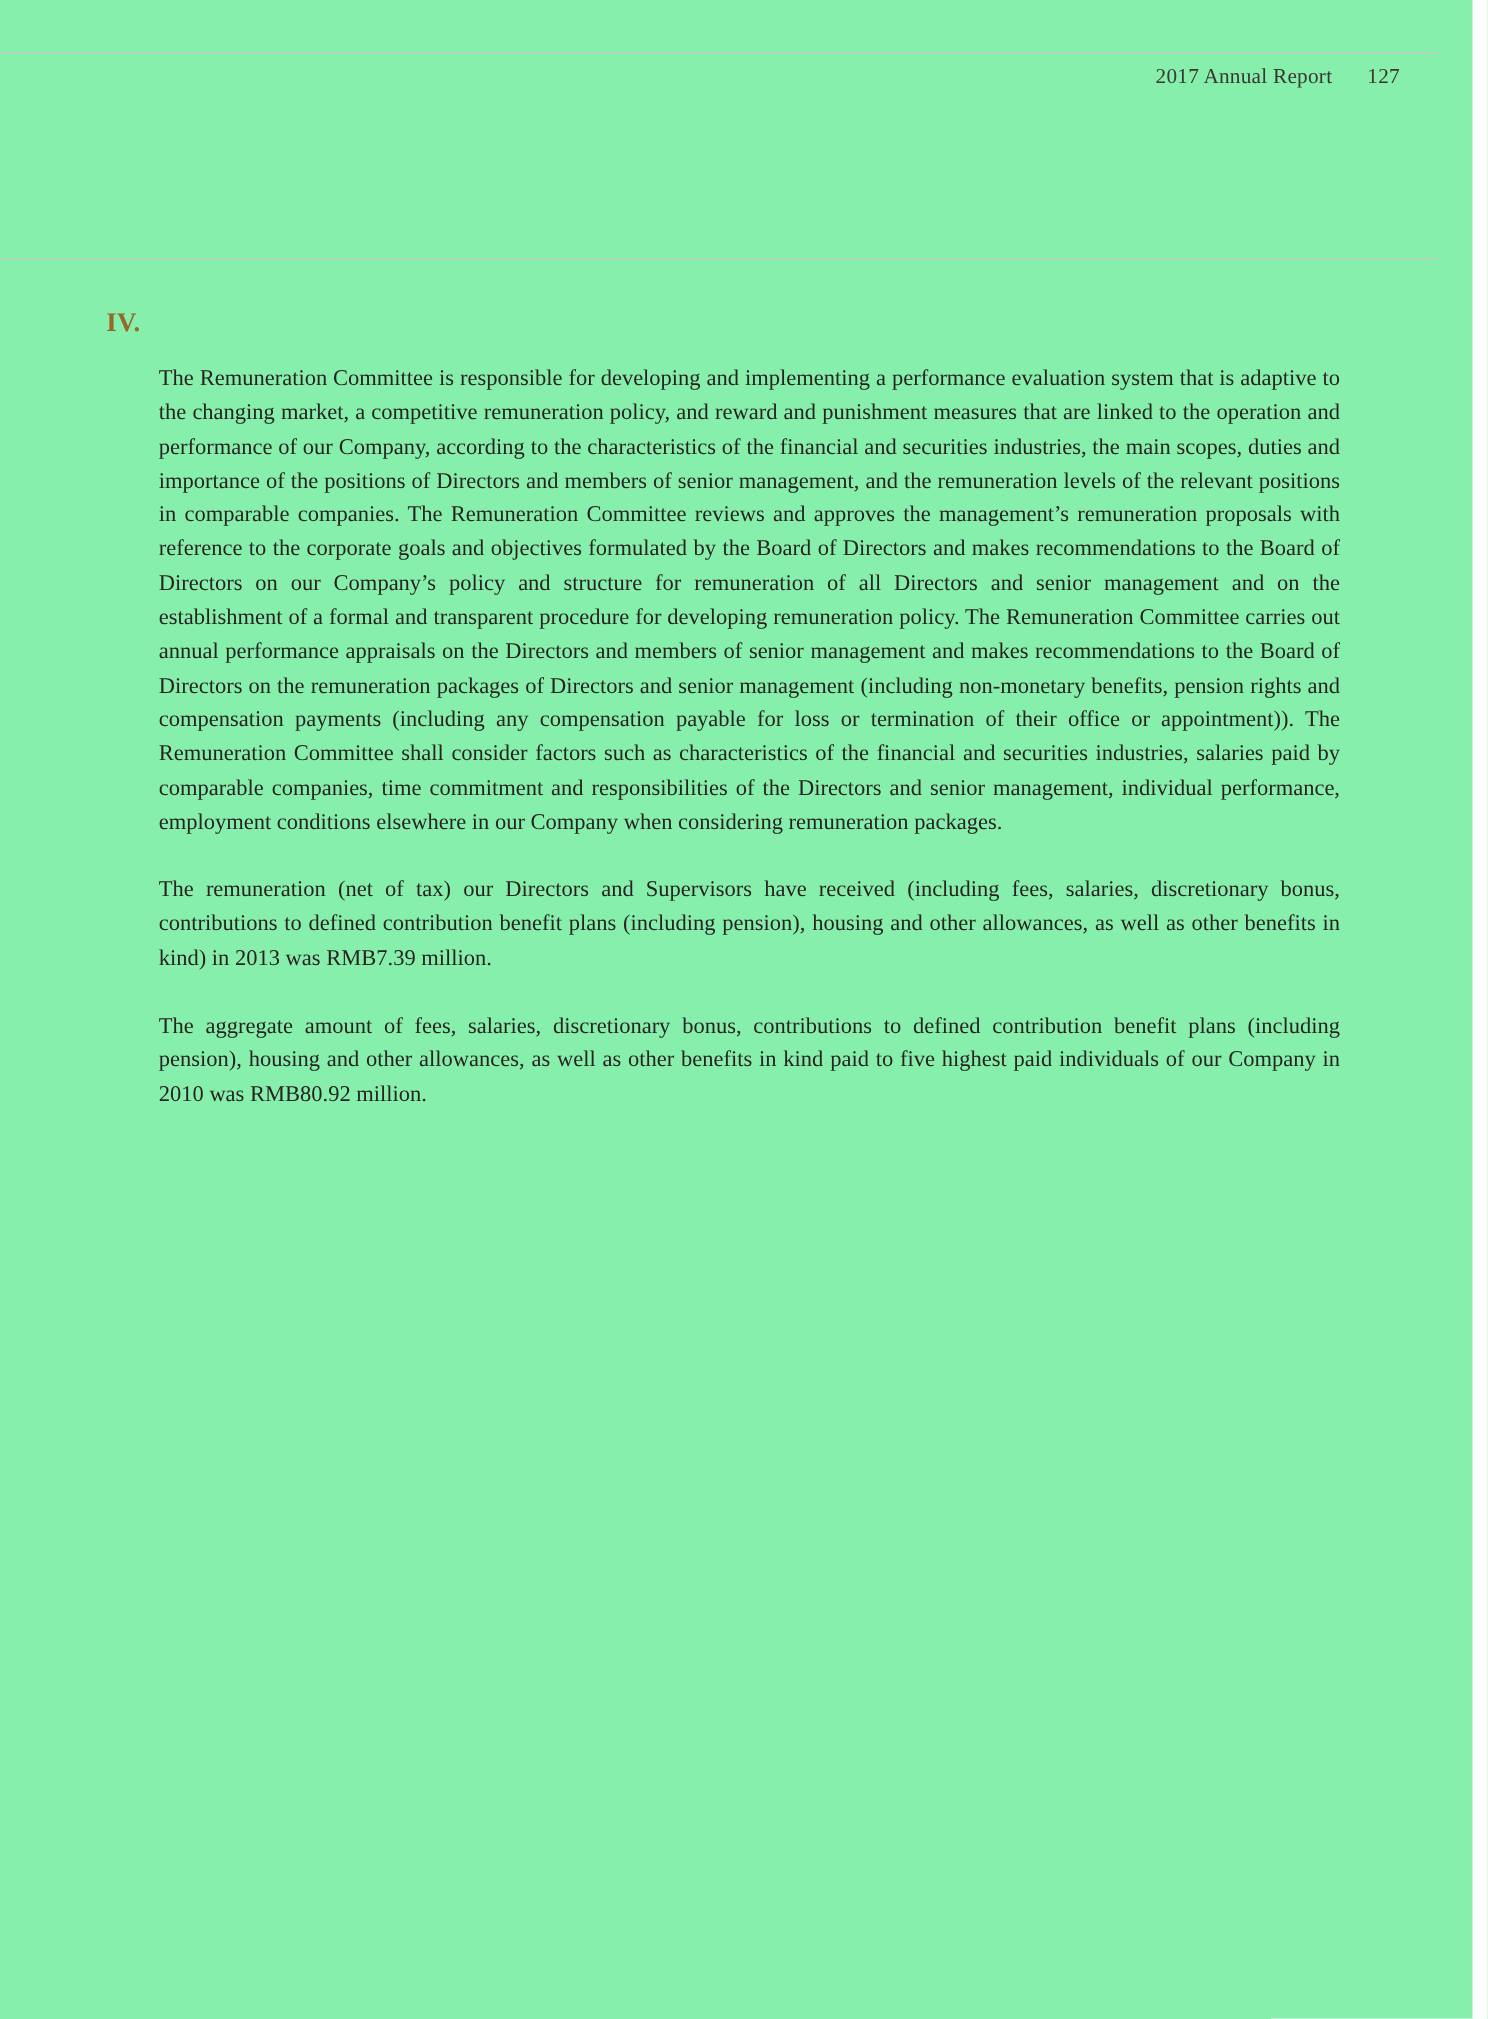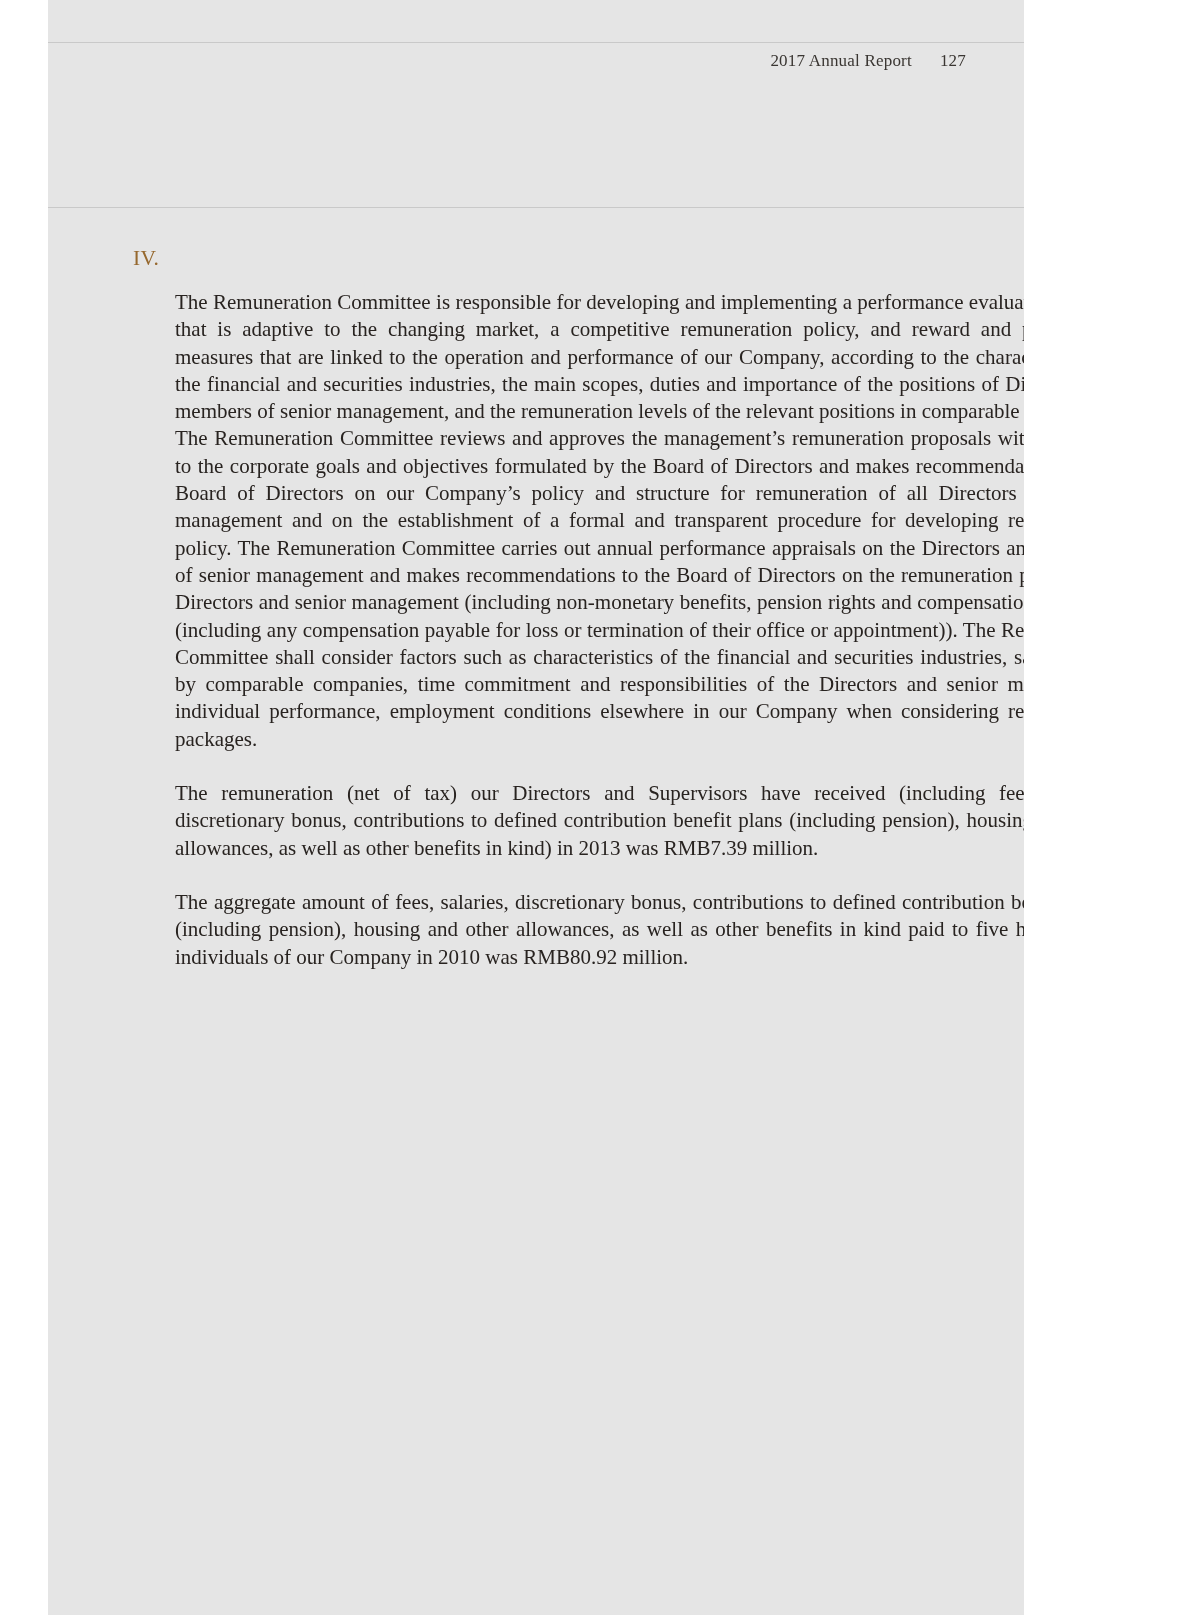--- a/index.html
+++ b/index.html
@@ -2,26 +2,25 @@
 <html><head>
 <meta charset="utf-8">
 <style>
   html, body {
     margin: 0;
     padding: 0;
     background: #ffffff;
   }
   .page {
     position: relative;
-    width: 976px;
+    width: 1178px;
     height: 1615px;
-    background: #e5e5e5;
+    background: #86efac;
     font-family: "Liberation Serif", serif;
     overflow: hidden;
-    margin-left: 48px;
   }
   .rule {
     position: absolute;
     left: 0;
     width: 1150px;
     height: 1px;
     background: #c9c9c9;
   }
   .rule-top { top: 42px; }
   .rule-second { top: 207px; }
@@ -38,39 +37,39 @@
     margin-left: 28px;
   }
   .section-heading {
     position: absolute;
     top: 246px;
     left: 85px;
     width: 1000px;
     display: flex;
     align-items: flex-end;
     color: #96682e;
-    font-weight: normal;
+    font-weight: bold;
     font-size: 21.5px;
     letter-spacing: 0.3px;
   }
   .section-heading .numeral {
     flex: 0 0 42px;
   }
   .section-heading h1 {
     margin: 0;
     font-size: inherit;
     font-weight: inherit;
     letter-spacing: inherit;
   }
   .content {
     position: absolute;
     top: 289px;
     left: 127px;
     width: 945px;
-    font-size: 21px;
+    font-size: 18px;
     line-height: 27.3px;
     color: #282320;
     text-align: justify;
   }
   .content p {
     margin: 0 0 27px 0;
   }
 </style>
 </head>
 <body>

